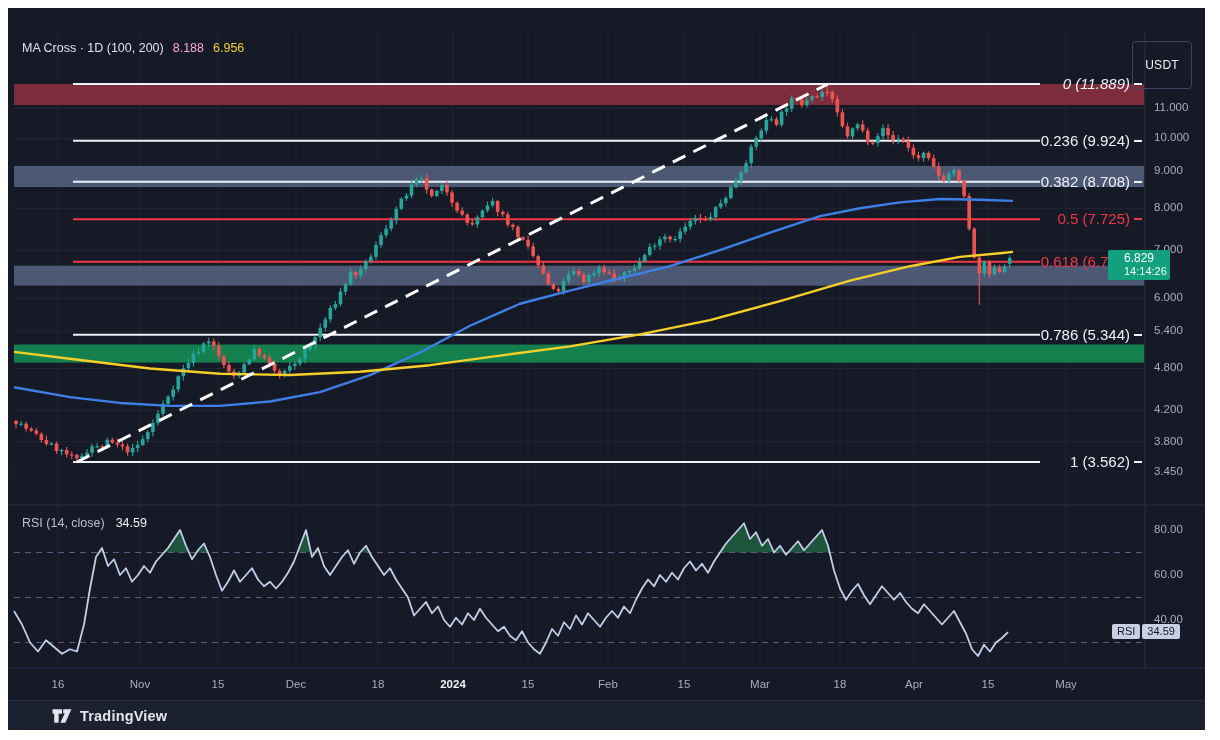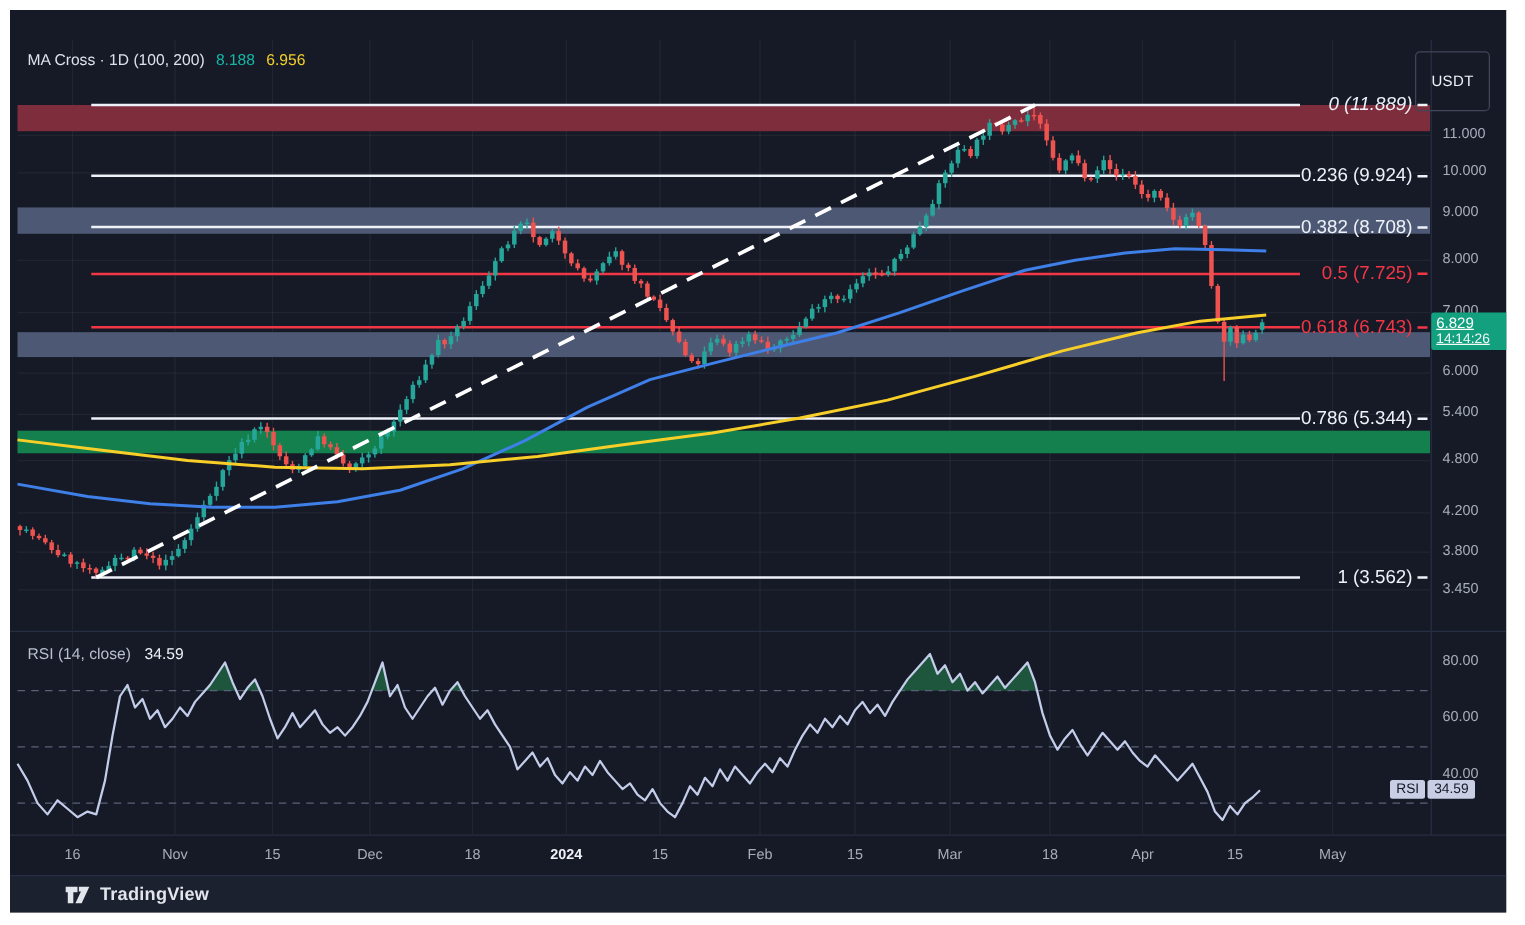--- a/index.html
+++ b/index.html
@@ -3,34 +3,34 @@
 <meta charset="utf-8">
 <style>
   html,body{margin:0;padding:0;background:#ffffff;width:1220px;height:740px;
     font-family:"Liberation Sans",sans-serif;-webkit-font-smoothing:antialiased;}
   #card{position:absolute;left:8px;top:8px;width:1197px;height:722px;background:#161a27;overflow:hidden;}
   #publish-bar{position:absolute;left:0;top:0;width:100%;height:24px;background:#0e1219;
     color:#c4c9d6;font-size:12.5px;line-height:24px;padding-left:10px;box-sizing:border-box;white-space:nowrap;}
   #chart-svg{position:absolute;left:0;top:0;}
   #main-legend{position:absolute;left:14px;top:33px;display:flex;gap:9px;align-items:center;
     font-size:12.5px;color:#dde1ea;white-space:nowrap;}
-  #main-legend .v-fast{color:#14b8a6;}
+  #main-legend .v-fast{color:#f9a8d4;}
   #main-legend .v-slow{color:#f2cf2a;}
   #usdt-btn{position:absolute;top:33px;right:13px;border:1px solid #404659;border-radius:4px;
     padding:16px 12px;font-size:12px;color:#eef1f7;letter-spacing:.3px;background:transparent;cursor:pointer;}
   #rsi-legend{position:absolute;left:14px;top:508px;display:flex;gap:11px;align-items:center;
     font-size:12.5px;color:#b9bfcc;white-space:nowrap;}
   #rsi-legend .rv{color:#eef1f7;}
   .fib-label{position:absolute;right:75px;font-size:15px;white-space:nowrap;text-align:right;}
   .fib-dash{position:absolute;left:1126px;width:8px;height:2px;}
   .ax-label{position:absolute;left:1146px;font-size:11.5px;color:#a8adba;white-space:nowrap;}
   .t-label{position:absolute;transform:translateX(-50%);font-size:11.5px;color:#a8adba;top:670px;white-space:nowrap;}
   .t-label.bold{color:#f0f2f8;font-weight:bold;}
-  #price-badge{position:absolute;left:1137px;top:242px;width:62px;height:30px;background:#13a07f;
-    color:#ffffff;border-radius:2px;padding:2px 0 0 4px;box-sizing:border-box;text-decoration:underline;}
+  #price-badge{position:absolute;left:1100px;top:242px;width:62px;height:30px;background:#13a07f;
+    color:#ffffff;border-radius:2px;padding:2px 0 0 16px;box-sizing:border-box;}
   #price-badge .pb-price{font-size:12px;line-height:13px;}
   #price-badge .pb-count{font-size:11px;line-height:13px;opacity:.95;}
   #rsi-badge{position:absolute;left:1104px;top:616px;display:flex;gap:2px;}
   #rsi-badge span{background:#c8cee3;color:#141826;font-size:11px;line-height:15px;padding:0 5px;border-radius:2px;}
   #footer{position:absolute;left:0;top:692px;width:100%;height:30px;background:#1c212f;
     border-top:1px solid #272e41;display:flex;align-items:center;gap:8px;padding-left:44px;box-sizing:border-box;}
   #footer .brand{color:#e2e5ec;font-size:14.5px;font-weight:bold;letter-spacing:.2px;}
   #tv-logo{width:20px;height:16px;}
 </style>
 </head>

